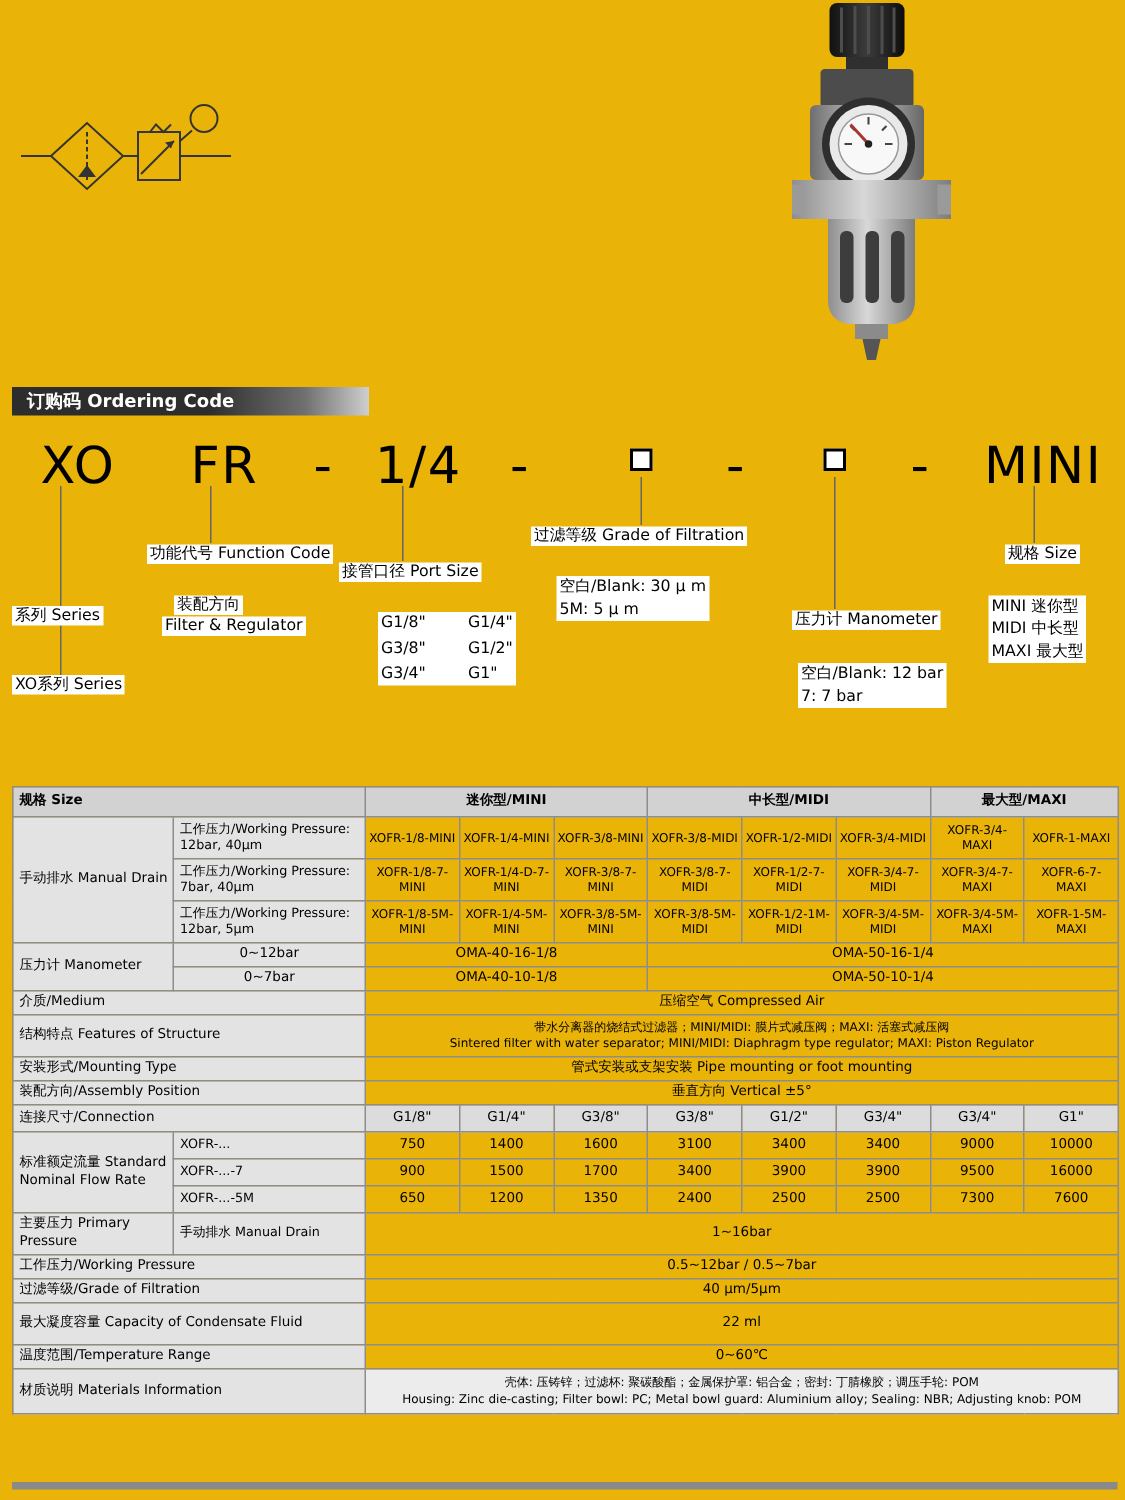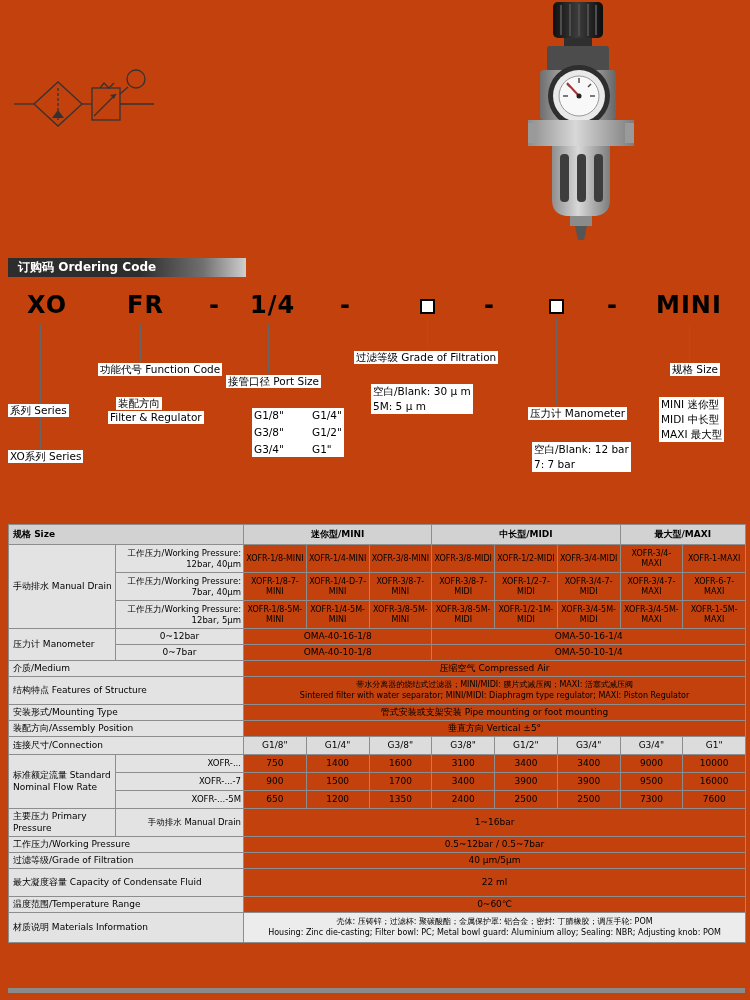--- a/index.html
+++ b/index.html
@@ -1,33 +1,33 @@
 <!DOCTYPE html>
 <html><head>
 <meta charset="utf-8">
 <style>
   *{margin:0;padding:0;box-sizing:border-box}
   html,body{background:#fff}
   body{width:750px;height:1000px;font-family:"DejaVu Sans","Liberation Sans",sans-serif;color:#111;position:relative;overflow:hidden}
-  .page{position:absolute;left:0;top:0;width:750px;height:1000px;background:#c2410c;overflow:hidden}
+  .page{position:absolute;left:0;top:0;width:750px;height:1000px;background:#eab308;overflow:hidden}
   .schematic{position:absolute;left:14px;top:66px}
   .photo{position:absolute;left:500px;top:0}
   .banner{position:absolute;left:8px;width:238px;height:19px;color:#fff;font-size:12px;font-weight:bold;line-height:19px;padding-left:10px;background:linear-gradient(90deg,#2d2d2d 0%,#2d2d2d 55%,#707070 82%,#cfcfcf 100%)}
   .banner.ordering{top:258px}
   .banner.specb{top:496px}
-  .code{position:absolute;font-size:24px;font-weight:bold;color:#000;letter-spacing:1px;white-space:nowrap}
+  .code{position:absolute;font-size:34px;font-weight:normal;color:#000;letter-spacing:1px;white-space:nowrap}
   .sq{position:absolute;width:15px;height:15px;border:2px solid #000;background:#fff}
   .vline{position:absolute;width:1px;background:#666}
   .lbl{position:absolute;font-size:10.5px;color:#000;white-space:nowrap;background:#fff;line-height:13px;padding:0 2px}
   .opts{position:absolute;font-size:10.5px;color:#000;line-height:15px;background:#fff;padding:0 2px}
   .port-grid{display:grid;grid-template-columns:46px auto;column-gap:12px;row-gap:2px}
   table.spec-table{position:absolute;left:8px;top:524px;width:737px;border-collapse:collapse;table-layout:fixed;font-size:9px;color:#000;border:1px solid #6f6f6f}
   .spec-table td{border:1px solid #8d8d8d;text-align:center;vertical-align:middle;padding:1px 2px;line-height:1.25;word-wrap:break-word}
   .spec-table .lab{background:#e3e3e3;text-align:left;padding-left:4px}
-  .spec-table .lab2{background:#e3e3e3;text-align:right;padding-left:4px;font-size:8.5px}
+  .spec-table .lab2{background:#e3e3e3;text-align:left;padding-left:4px;font-size:8.5px}
   .spec-table .lab2c{background:#e3e3e3;text-align:center;font-size:9px}
   .spec-table tr.hdr td{background:#d2d2d2;font-weight:bold}
   .spec-table td.ghdr{background:#dcdcdc}
   .spec-table td.sm{font-size:8px;padding:1px 1px}
   .two-line div{line-height:1.35;font-size:8px}
   tr.h20 td{height:20px} tr.h28 td{height:28px} tr.h16 td{height:16px} tr.h18 td{height:18px} tr.h30 td{height:30px}
   .bottom-bar{position:absolute;left:8px;top:988px;width:737px;height:5px;background:#8a8a8a}
 </style>
 </head>
 <body>

